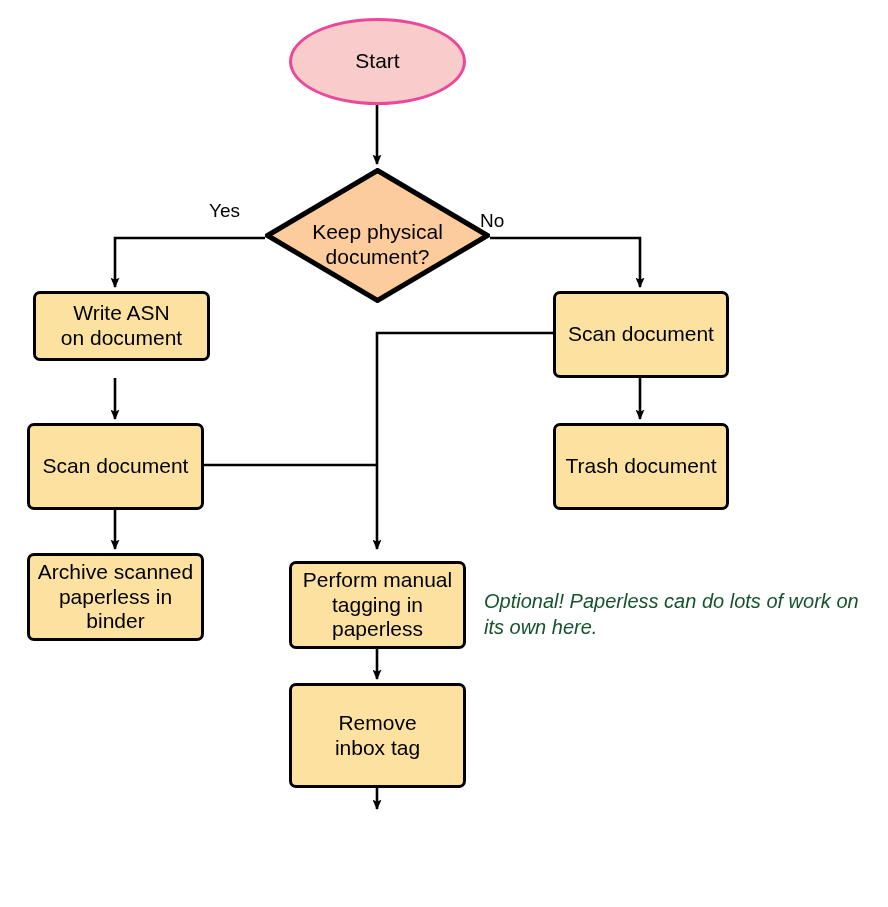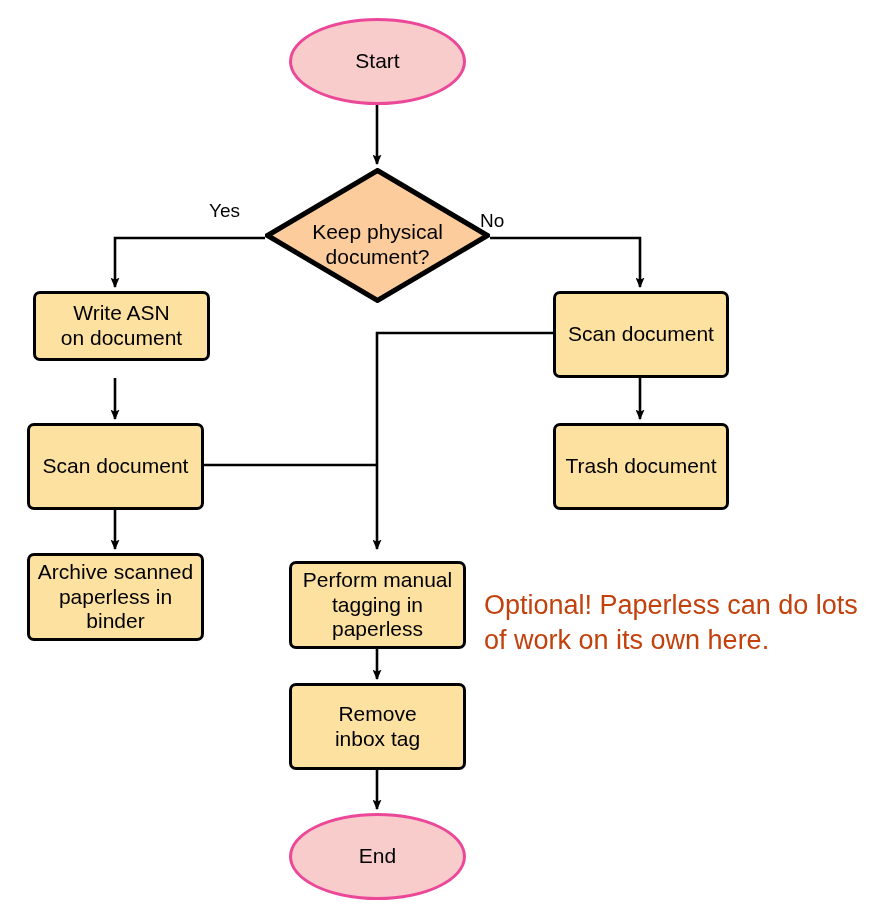--- a/index.html
+++ b/index.html
@@ -70,23 +70,24 @@
   }
   .edge-label {
     position: absolute;
     font-size: 19px;
     color: #000000;
     z-index: 3;
     white-space: nowrap;
   }
   .annotation {
     position: absolute;
-    font-size: 27px;
+    font-style: italic;
+    font-size: 20px;
     line-height: 1.3;
-    color: #c2410c;
+    color: #14532d;
     z-index: 3;
   }
 </style>
 </head>
 <body>
 
 <div id="flowchart-canvas">
 
   <svg id="edge-layer" viewBox="0 0 888 907" width="888" height="907" xmlns="http://www.w3.org/2000/svg">
     <defs>
@@ -160,26 +161,23 @@
   <div class="node node-process" style="left:553px; top:423px; width:176px; height:87px; background:#fce1a0;align-items:center;">
     <span class="node-label">Trash document</span>
   </div>
 
   <div class="node node-process" style="left:289px; top:553px; width:177px; height:88px; background:#fce1a0;margin-top:8px;">
     <span class="node-label">Perform manual
 tagging in
 paperless</span>
   </div>
 
-  <div class="node node-process" style="left:289px; top:683px; width:177px; height:87px; background:#fce1a0;align-items:center;">
+  <div class="node node-process" style="left:289px; top:683px; width:177px; height:105px; background:#fce1a0;align-items:center;">
     <span class="node-label">Remove
 inbox tag</span>
   </div>
 
-  <div class="node node-terminator" style="left:289px; top:813px; width:177px; height:87px; background:#f9cccc;">
-    <span class="node-label">End</span>
-  </div>
 
   <div class="annotation" style="left:484px; top:588px; width:400px;">
     <span>Optional! Paperless can do lots of work on its own here.</span>
   </div>
 
 </div>
 
 </body></html>

